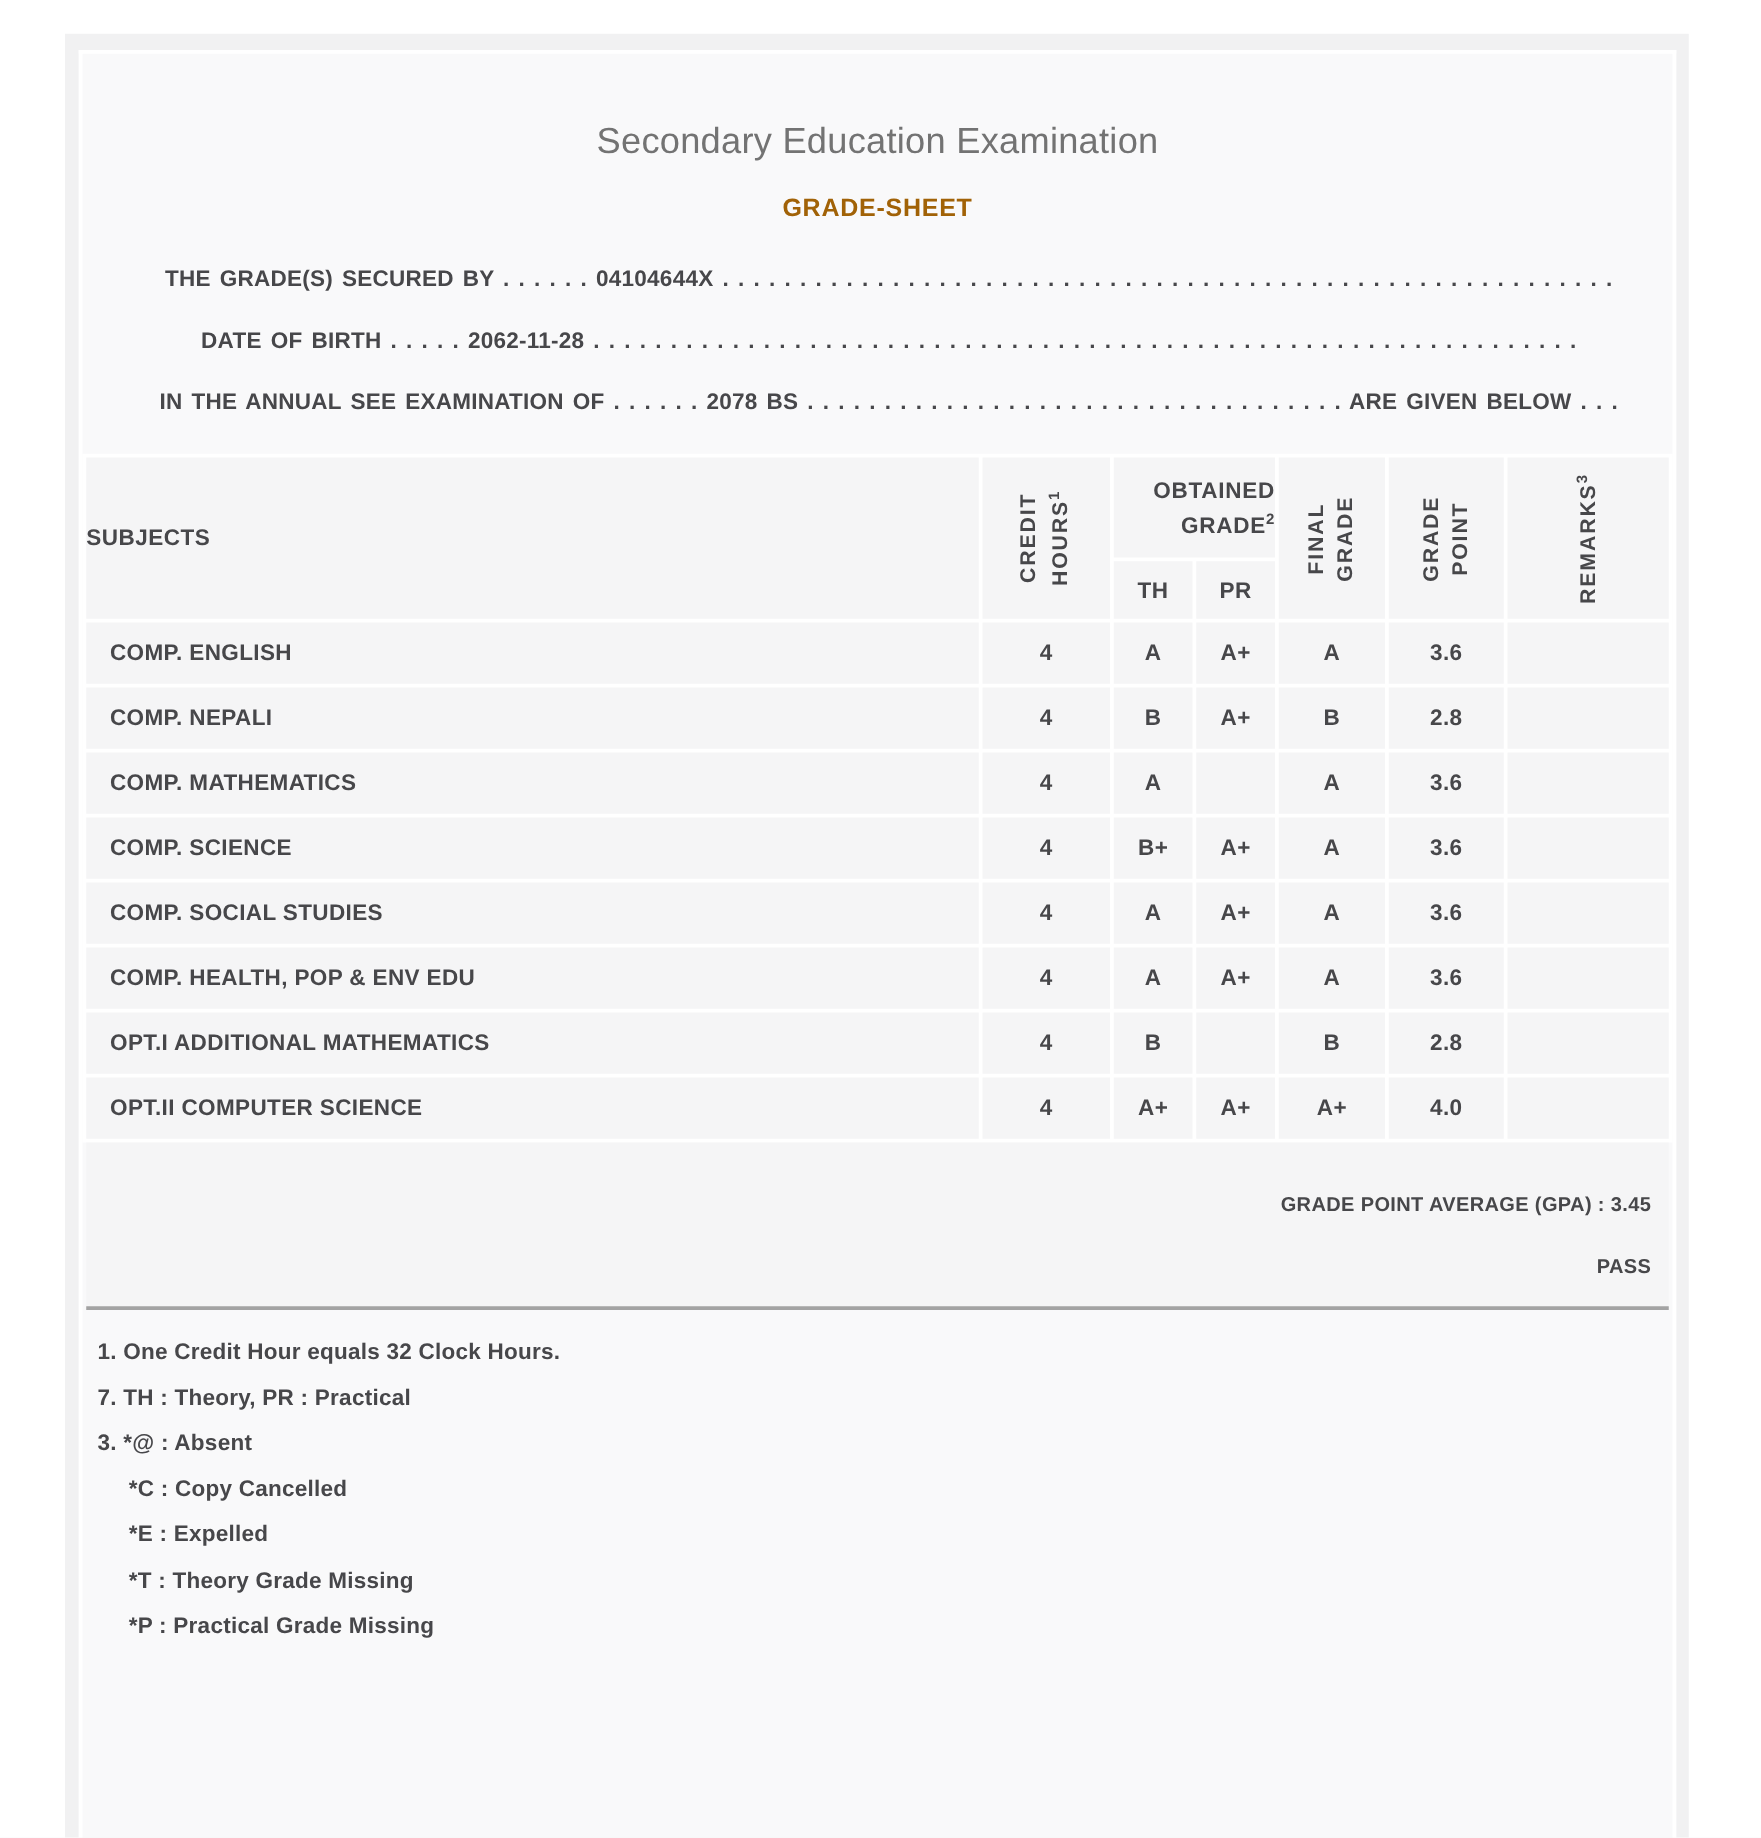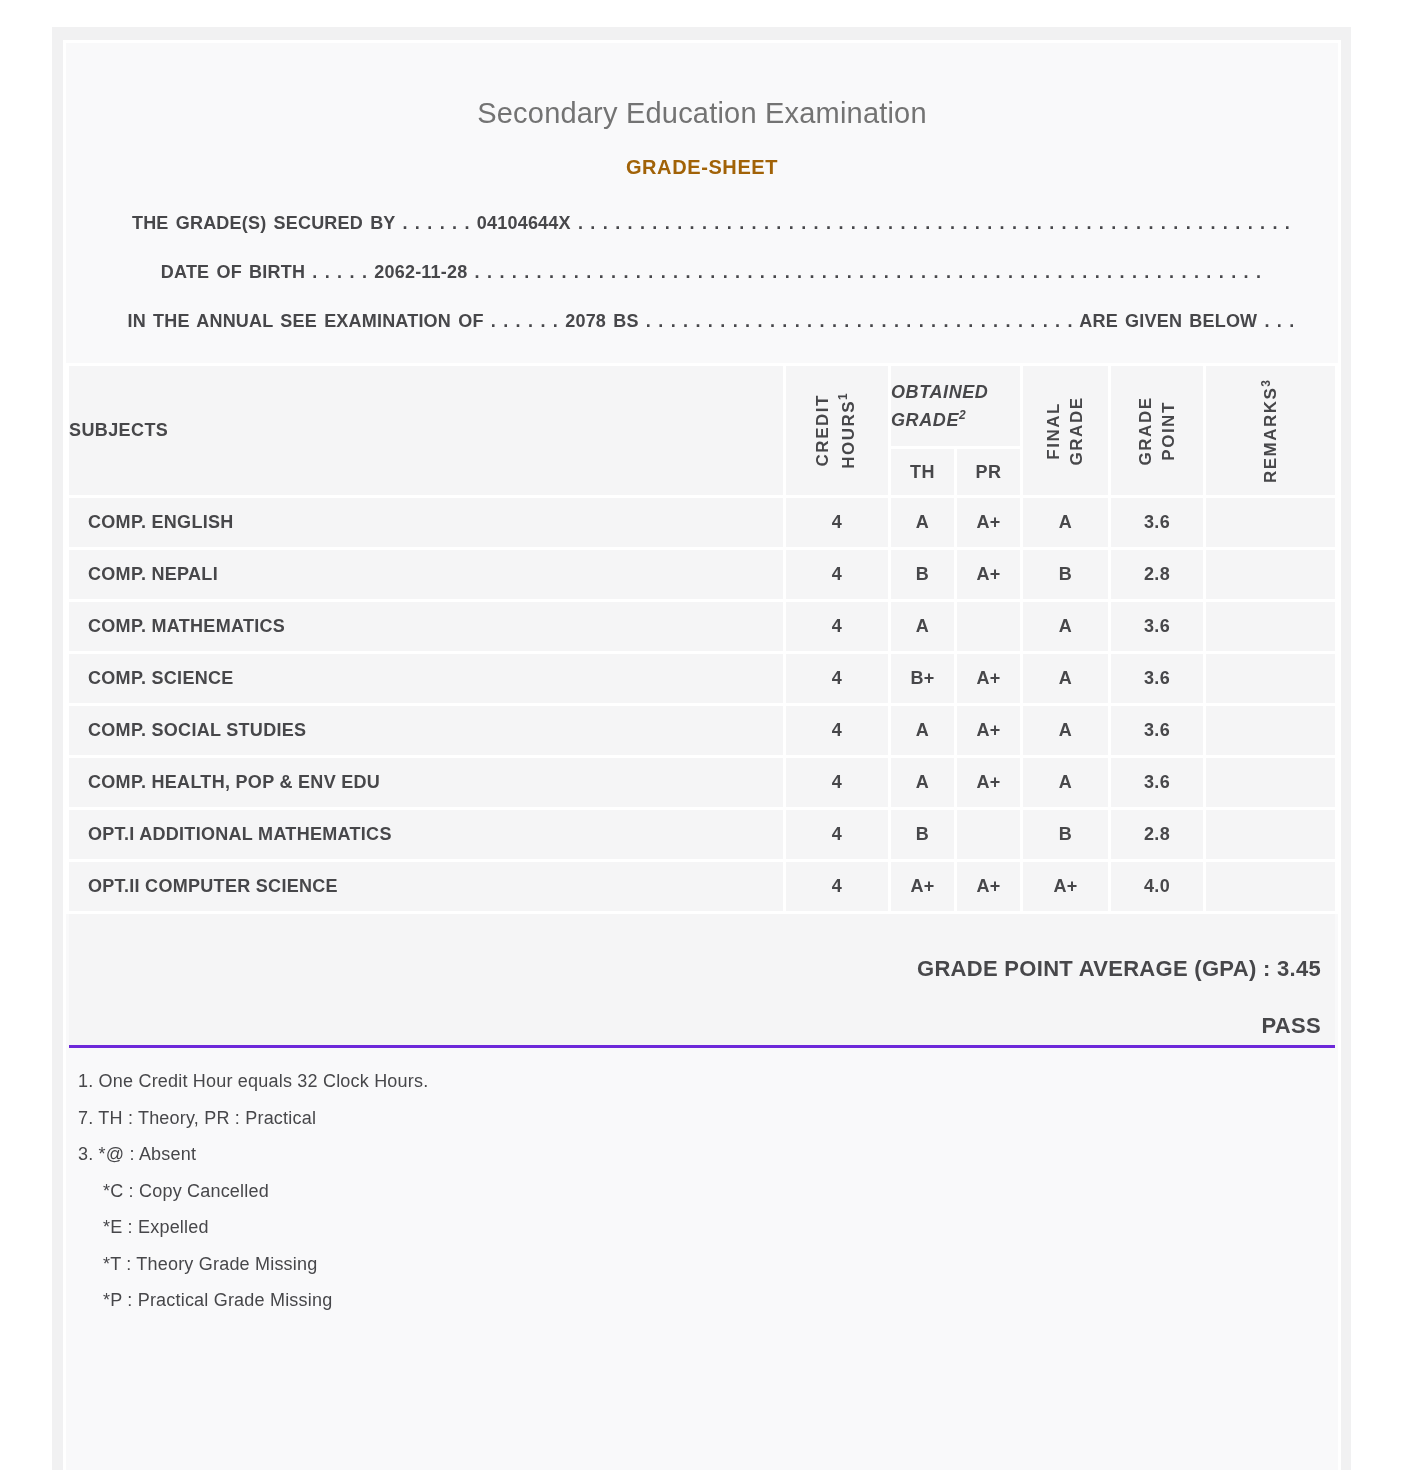--- a/index.html
+++ b/index.html
@@ -20,31 +20,31 @@
     margin:24px 0 0; width:100%; border-collapse:separate; border-spacing:3px;
     background:#ffffff; table-layout:fixed;
   }
   table.grades th, table.grades td { background:#f5f5f6; font-weight:bold; color:#47474a; padding:0; }
   th.subj-h { text-align:left; padding-left:19px; font-size:18px; vertical-align:middle; letter-spacing:0.4px; }
   .vcell { vertical-align:middle; text-align:center; }
   .rot { display:inline-block; transform:rotate(-90deg); font-size:17px; letter-spacing:1.5px; line-height:1.35; }
   .prelines { white-space:pre-line; }
   sup { font-size:12px; }
   thead tr.h1 th { height:80px; }
-  th.og { vertical-align:middle; text-align:left; font-size:18px; line-height:1.5; letter-spacing:0.6px;font-style:italic; }
+  th.og { vertical-align:middle; text-align:right; font-size:18px; line-height:1.5; letter-spacing:0.6px; }
   th.sub { height:46px; font-size:18px; text-align:center; vertical-align:middle; letter-spacing:0.4px; }
   tbody td { height:49px; font-size:18px; text-align:center; vertical-align:middle; letter-spacing:0.3px; }
   tbody td.subject { text-align:left; padding-left:19px; }
   .summary {
     margin:0 3px; height:134px; box-sizing:border-box; background:#f5f5f6;
-    border-bottom:3px solid #6d28d9; padding:42px 14px 0 0; text-align:right;
-    font-weight:bold; font-size:22px; letter-spacing:0.3px;
+    border-bottom:3px solid #a3a3a3; padding:42px 14px 0 0; text-align:right;
+    font-weight:bold; font-size:16px; letter-spacing:0.3px;
   }
   .summary .result { margin-top:31px; }
-  .footnotes { margin-top:3px; padding:12px 0 0 12px; font-weight:normal; font-size:18px; line-height:36.5px; letter-spacing:0.2px; }
+  .footnotes { margin-top:3px; padding:12px 0 0 12px; font-weight:bold; font-size:18px; line-height:36.5px; letter-spacing:0.2px; }
   .fn.indent { padding-left:25px; }
 </style>
 </head>
 <body>
 
 <div class="card">
   <div class="panel">
 
     <div class="title">Secondary Education Examination</div>
     <div class="subtitle">GRADE-SHEET</div>

